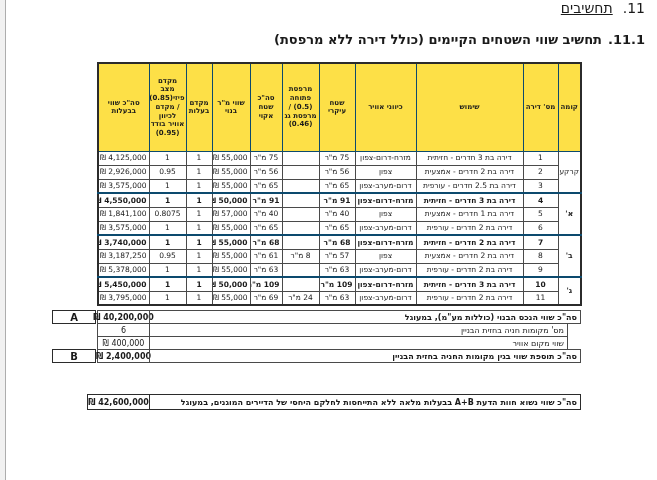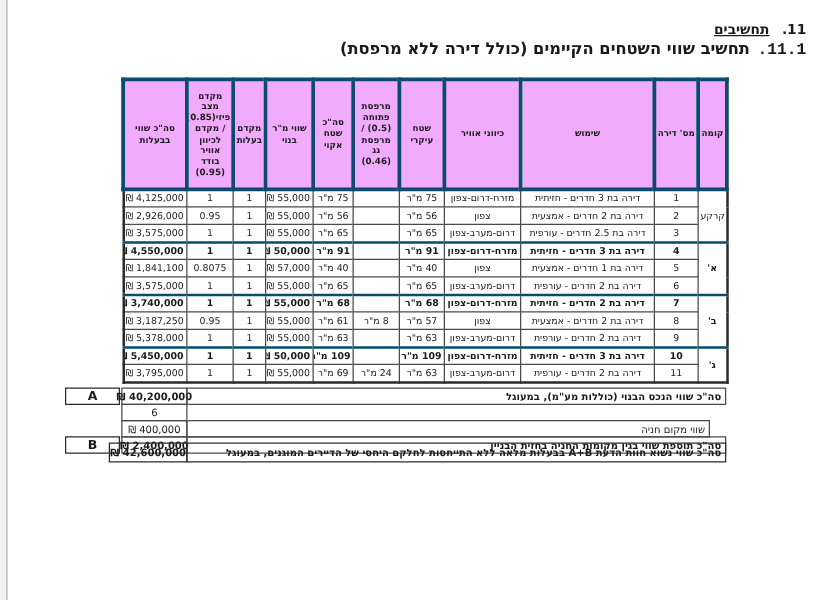--- a/index.html
+++ b/index.html
@@ -6,39 +6,39 @@
   body {
     width:657px; height:480px; background:#ffffff; overflow:hidden; position:relative;
     font-family:"DejaVu Sans", sans-serif; color:#1a1a1a;
   }
   .edge-strip {
     position:absolute; left:0; top:0; bottom:0; width:5px;
     background:#f1f1f1; border-right:1px solid #adadad;
   }
   
   .h1 {
-    position:absolute; top:17px; right:12px; direction:rtl;
-    font-size:11px; font-weight:bold; white-space:nowrap;
+    position:absolute; top:0; right:12px; direction:rtl;
+    font-size:14px; font-weight:normal; white-space:nowrap;
   }
   .h1 .num { margin-left:10px; }
   .h1 .ttl { text-decoration:underline; }
   .h2 {
     position:absolute; top:32px; right:12px; direction:rtl;
     font-size:13px; font-weight:bold; white-space:nowrap;
   }
-  .h2 .num { margin-left:6px;font-family:Liberation Mono, monospace; }
+  .h2 .num { margin-left:6px; }
 
   
   table.val {
     position:absolute; left:97px; top:62px; width:483px;
     direction:rtl; border-collapse:collapse; table-layout:fixed;
     border:2px solid #2b2b2b;
   }
   table.val th {
-    background:#f0abfc; border:3px solid #0c4a6e;
+    background:#fde047; border:1px solid #0c4a6e;
     font-size:7px; font-weight:bold; text-align:center; vertical-align:middle;
     padding:1px; line-height:1.25; overflow:hidden;
   }
   thead tr { height:88px; }
   table.val td {
     border:1px solid #4a4a4a; text-align:center; vertical-align:middle;
     font-size:7.5px; padding:0 2px; white-space:nowrap; overflow:hidden; line-height:1;
   }
   tbody tr { height:14px; }
   td.use  { text-align:right; padding-right:3px; }
@@ -66,21 +66,21 @@
   .slabel {
     position:absolute; left:97px; right:0; top:0; bottom:0;
     border:1px solid #4a4a4a; direction:rtl;
     display:flex; align-items:center; padding-right:3px;
     font-size:8px; white-space:nowrap; overflow:hidden;
   }
   .srow.short .slabel { right:13px; }
   .srow.bold .svalue, .srow.bold .slabel { font-weight:bold; }
 
   
-  .total-row { position:absolute; left:87px; top:354px; width:494px; height:16px; }
+  .total-row { position:absolute; left:87px; top:394px; width:494px; height:16px; }
   .tvalue {
     position:absolute; left:0; top:0; bottom:0; width:61px;
     border:1px solid #2b2b2b; direction:rtl;
     display:flex; align-items:center; justify-content:center;
     font-size:8px; font-weight:bold; white-space:nowrap;
   }
   .tlabel {
     position:absolute; left:62px; right:0; top:0; bottom:0;
     border:1px solid #2b2b2b; direction:rtl;
     display:flex; align-items:center; padding-right:3px;
@@ -270,24 +270,25 @@
 </table>
 
 <div class="summary">
   <div class="srow bold">
     <div class="sletter">A</div>
     <div class="svalue">40,200,000 ₪</div>
     <div class="slabel">סה"כ שווי הנכס הבנוי (כוללות מע"מ), במעוגל</div>
   </div>
   <div class="srow short">
     <div class="svalue">6</div>
+    <div class="slabel">מס' מקומות חניה בחזית הבניין</div>
   </div>
   <div class="srow short">
     <div class="svalue">400,000 ₪</div>
-    <div class="slabel">שווי מקום חניה</div>
+    <div class="slabel">שווי מקום אוויר</div>
   </div>
   <div class="srow bold">
     <div class="sletter">B</div>
     <div class="svalue">2,400,000 ₪</div>
     <div class="slabel">סה"כ תוספת שווי בגין מקומות החניה בחזית הבניין</div>
   </div>
 </div>
 
 <div class="total-row">
   <div class="tvalue">42,600,000 ₪</div>

